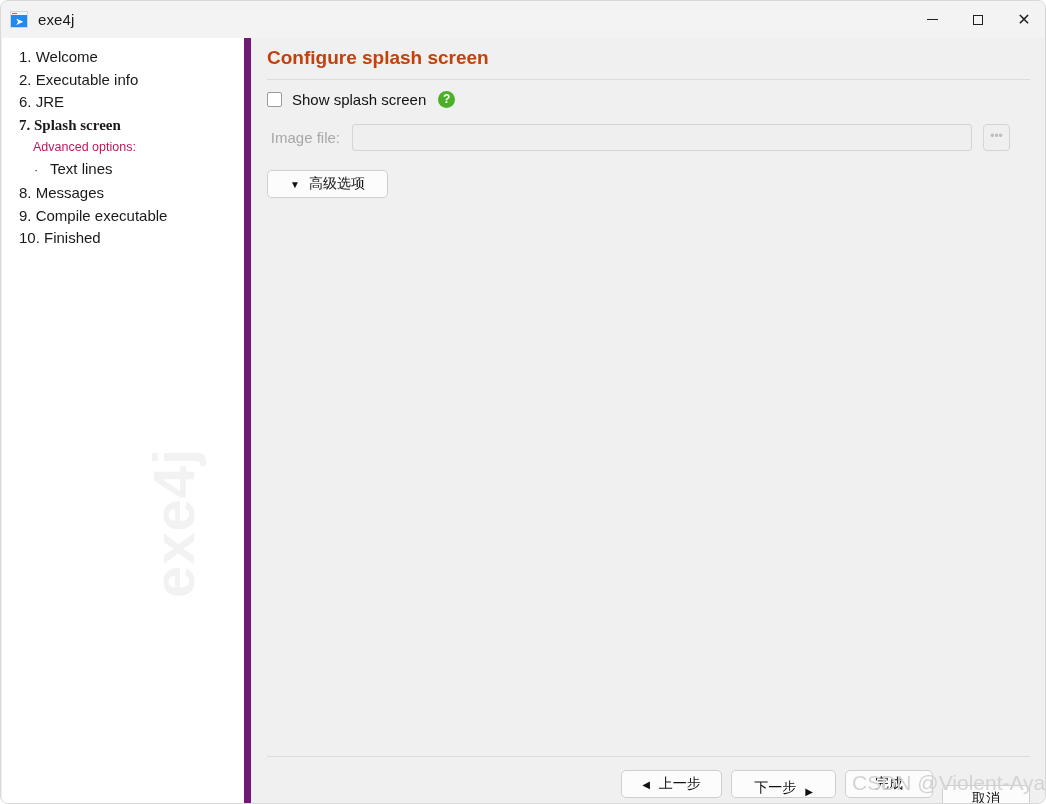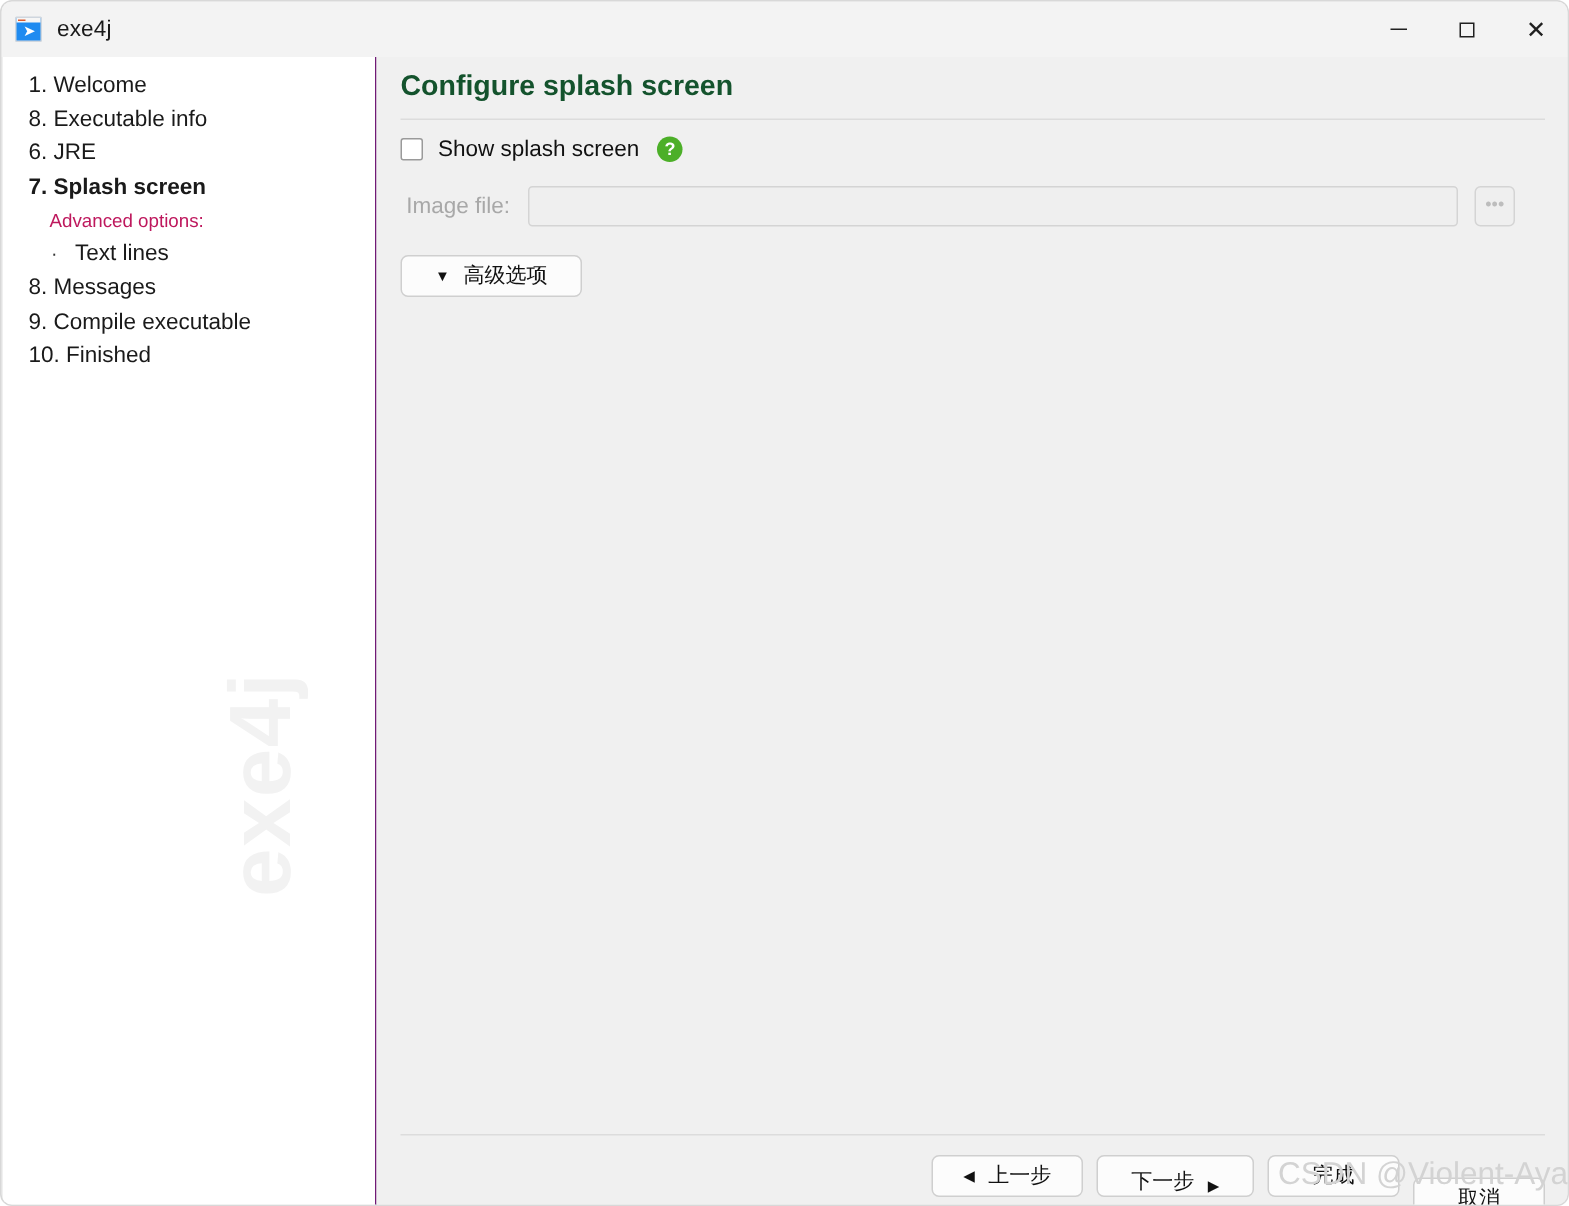--- a/index.html
+++ b/index.html
@@ -113,36 +113,37 @@
   }
 
   
   #sidebar {
     position: absolute;
     left: 1px;
     top: 37px;
     width: 249px;
     height: 766px;
     background: #ffffff;
-    border-right: 1px solid #701a75;
+    border-right: 7px solid #701a75;
     box-sizing: border-box;
     overflow: hidden;
   }
   #steps {
     padding: 8px 0 0 17px;
   }
   .step {
     font-size: 15px;
     color: #1a1a1a;
     line-height: 22.6px;
     white-space: nowrap;
     cursor: default;
   }
   .step.current {
     font-weight: bold;
+    font-family: Liberation Serif, serif;
   }
   .sub-header {
     font-size: 12.5px;
     color: #be185d;
     line-height: 22px;
     padding-left: 14px;
     white-space: nowrap;
     cursor: default;
   }
   .sub-item {
@@ -183,21 +184,21 @@
     height: 766px;
     background: #f0f0f0;
     box-sizing: border-box;
   }
   #page-title {
     position: absolute;
     left: 16px;
     top: 9px;
     font-size: 19px;
     font-weight: bold;
-    color: #14532d;
+    color: #c2410c;
     white-space: nowrap;
   }
   #title-divider {
     position: absolute;
     left: 16px;
     top: 41px;
     width: 763px;
     height: 1px;
     background: #dcdcdc;
   }
@@ -386,21 +387,21 @@
       </div>
       <div class="win-btn" id="btn-close">
         <span class="glyph-close">✕</span>
       </div>
     </div>
   </div>
 
   <div id="sidebar">
     <div id="steps">
       <div class="step">1. Welcome</div>
-      <div class="step">8. Executable info</div>
+      <div class="step">2. Executable info</div>
       <div class="step">6. JRE</div>
       <div class="step current">7. Splash screen</div>
       <div class="sub-header">Advanced options:</div>
       <div class="sub-item">
         <span class="bullet">·</span><span>Text lines</span>
       </div>
       <div class="step">8. Messages</div>
       <div class="step">9. Compile executable</div>
       <div class="step">10. Finished</div>
     </div>

